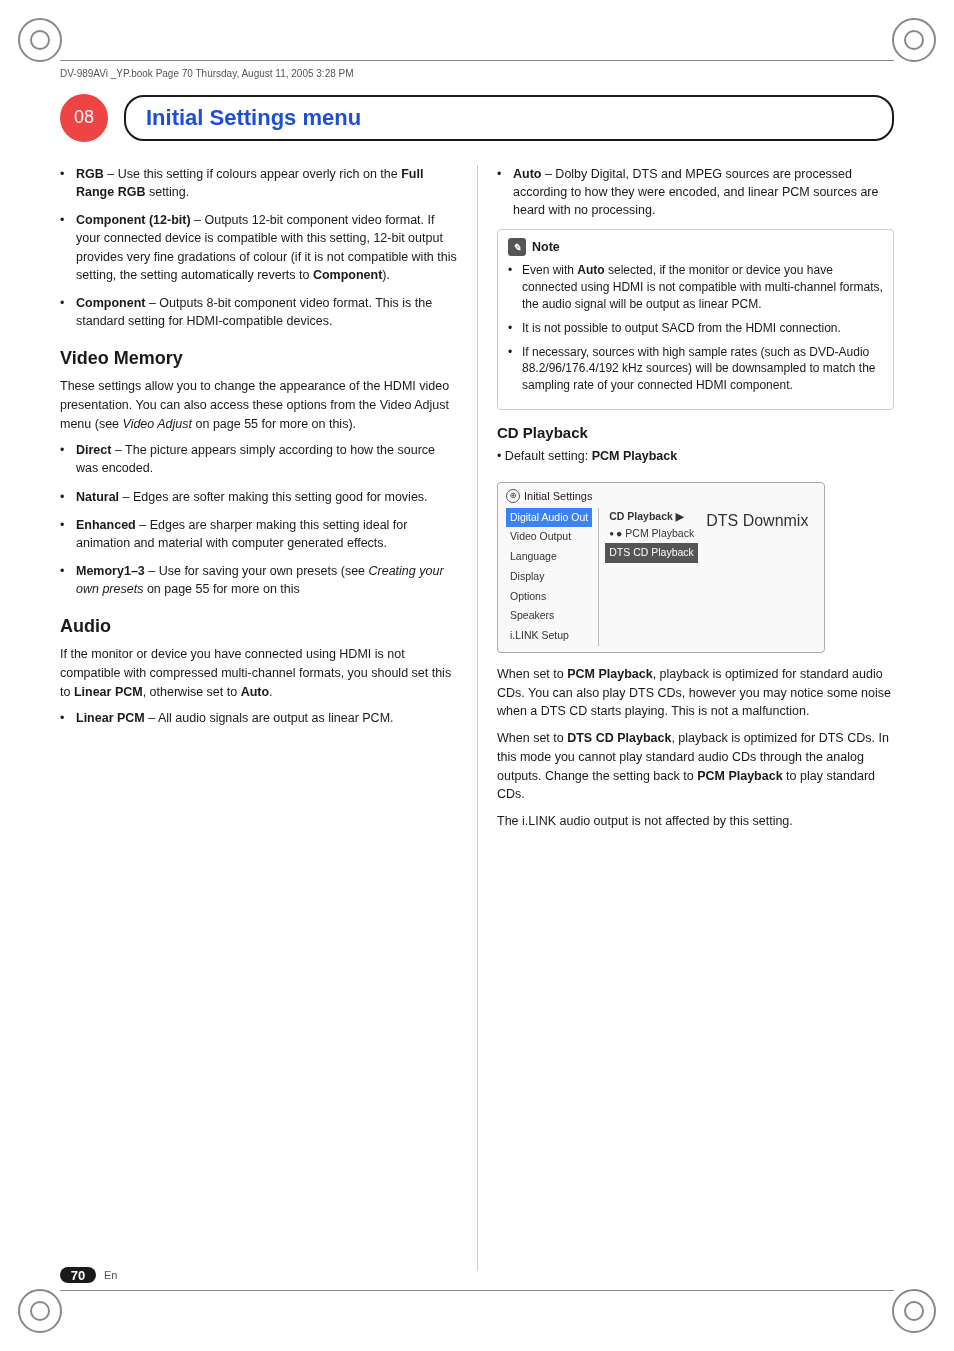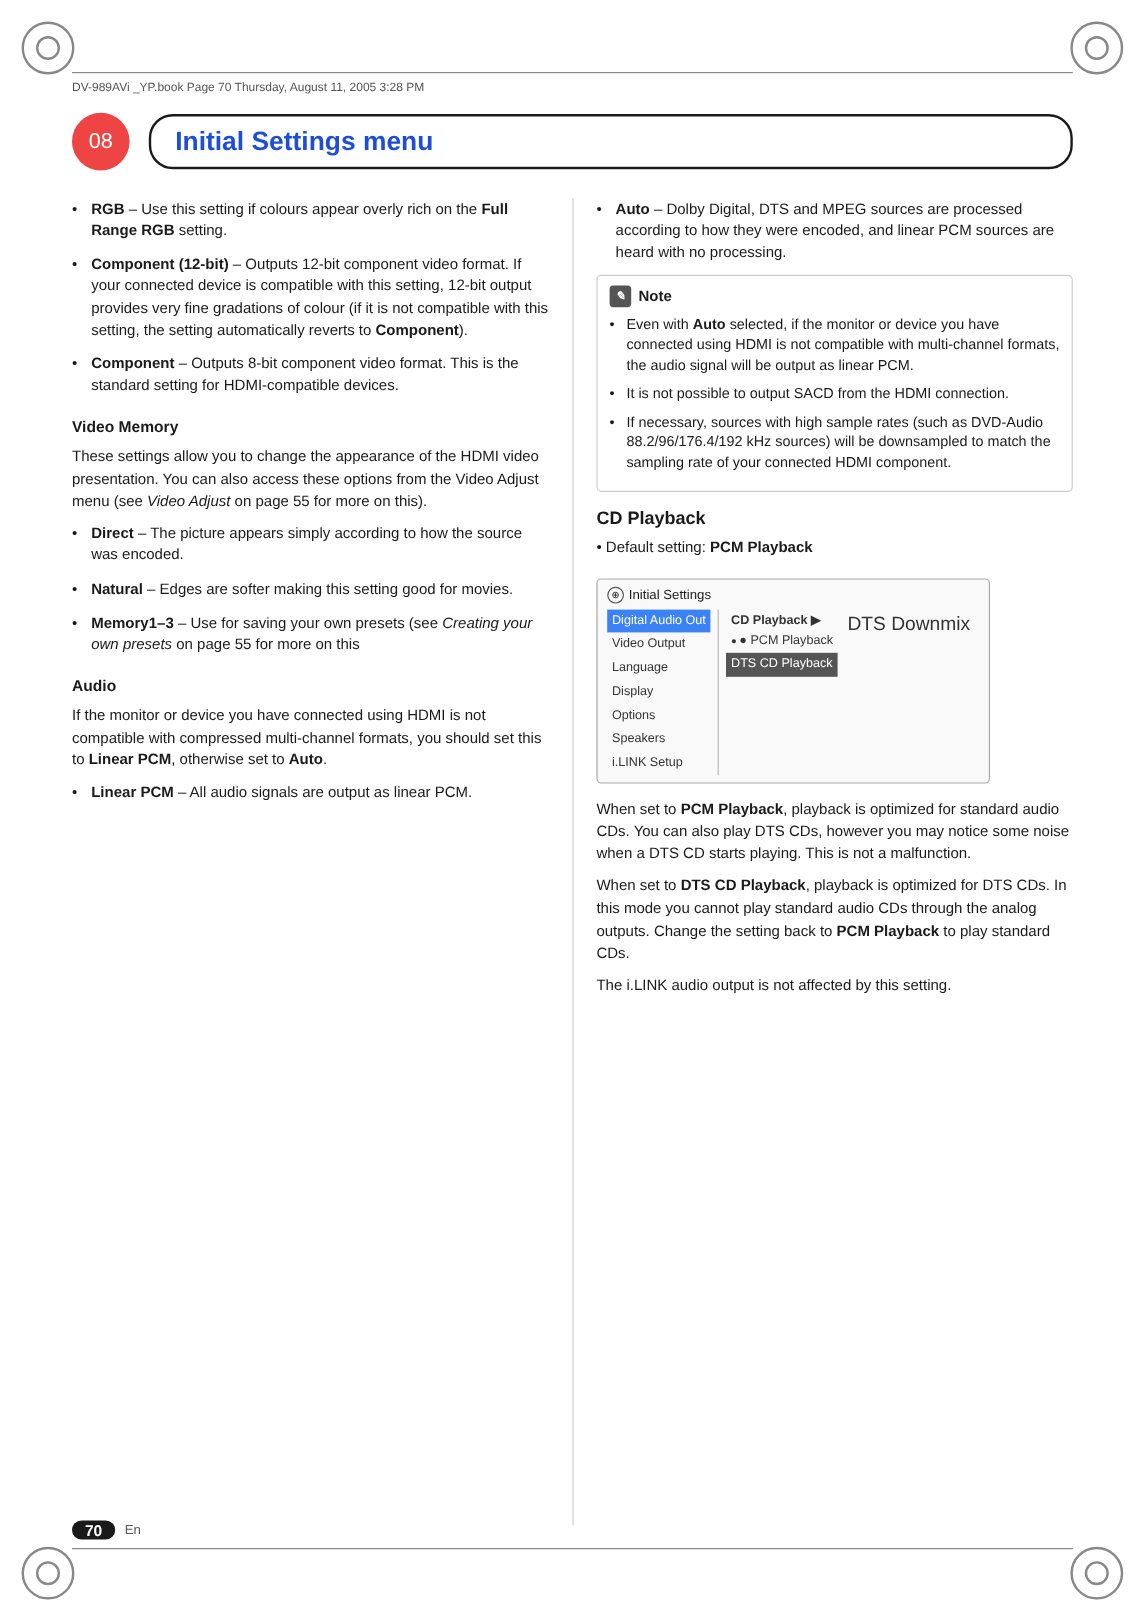--- a/index.html
+++ b/index.html
@@ -151,21 +151,21 @@
     .bullet-item b {
       font-weight: bold;
     }
     .bullet-item i {
       font-style: italic;
     }
 
     
     .section-heading {
       font-weight: bold;
-      font-size: 13px;
+      font-size: 18px;
       margin-top: 18px;
       margin-bottom: 8px;
     }
 
     
     .note-box {
       border: 1px solid #ccc;
       border-radius: 4px;
       padding: 8px 10px;
       margin-bottom: 14px;
@@ -400,20 +400,23 @@
     </p>
 
     <div class="bullet-item">
       <b>Direct</b><span> – The picture appears simply according to how the source was encoded.</span>
     </div>
 
     <div class="bullet-item">
       <b>Natural</b><span> – Edges are softer making this setting good for movies.</span>
     </div>
 
+    <div class="bullet-item">
+      <b>Enhanced</b><span> – Edges are sharper making this setting ideal for animation and material with computer generated effects.</span>
+    </div>
 
     <div class="bullet-item">
       <b>Memory1–3</b><span> – Use for saving your own presets (see <i>Creating your own presets</i> on page 55 for more on this</span>
     </div>
 
     <div class="section-heading">Audio</div>
     <p class="para-text">
       If the monitor or device you have connected using HDMI is not compatible with compressed multi-channel formats, you should set this to <b>Linear PCM</b>, otherwise set to <b>Auto</b>.
     </p>
 

